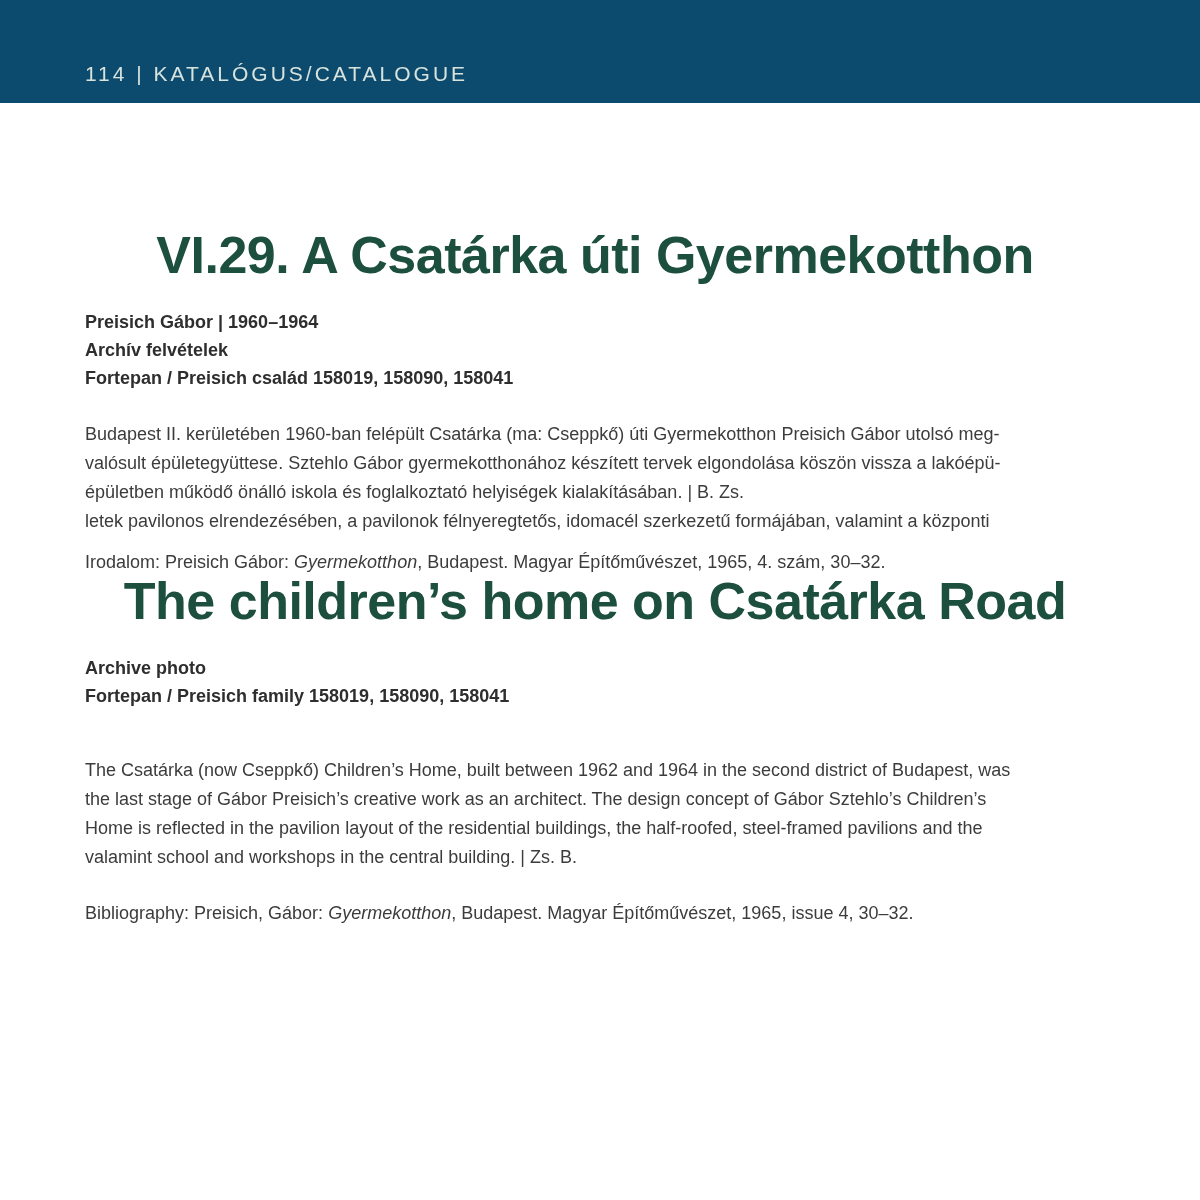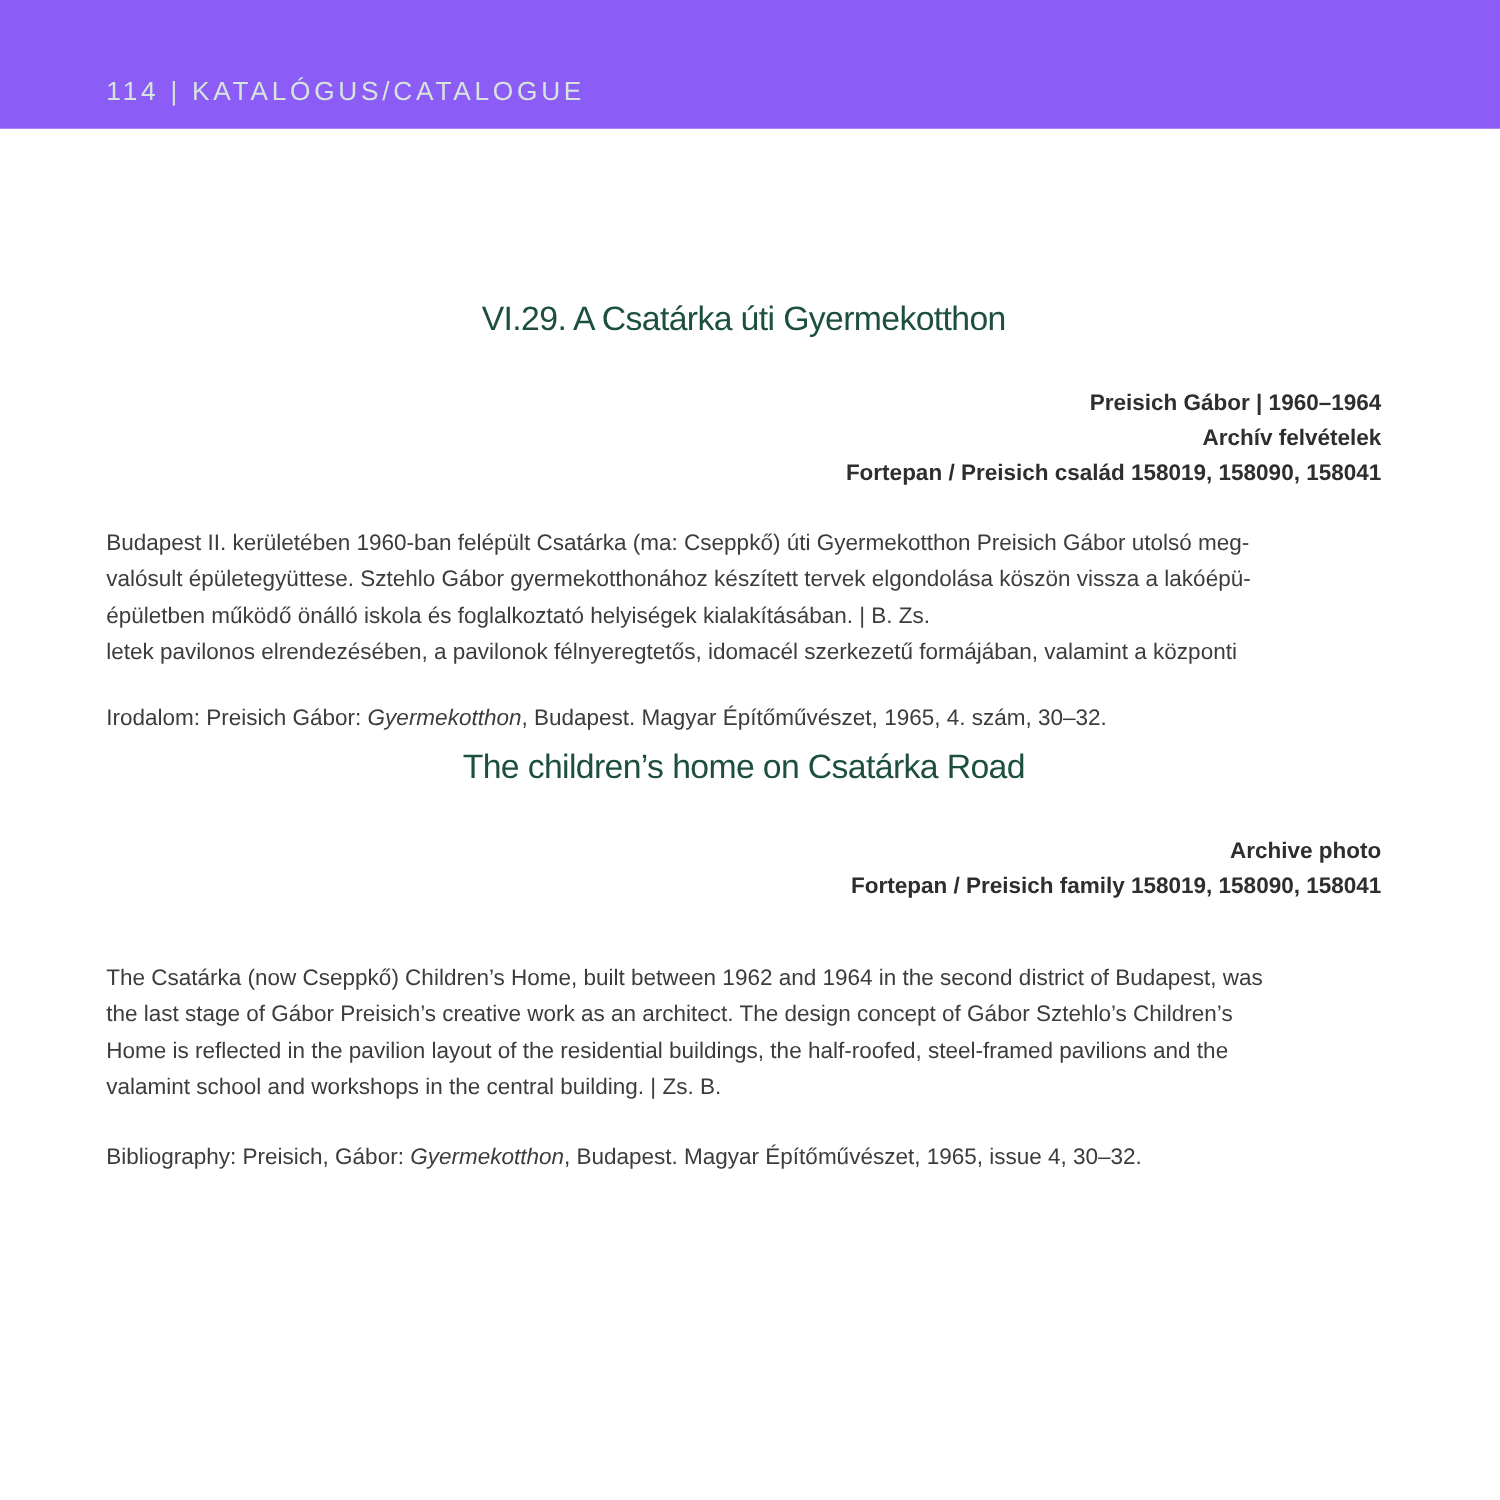--- a/index.html
+++ b/index.html
@@ -6,21 +6,21 @@
   body {
     width: 1200px; height: 1200px;
     background: #ffffff;
     font-family: "Liberation Sans", sans-serif;
     -webkit-font-smoothing: antialiased;
   }
   .page { width: 1200px; height: 1200px; overflow: hidden; background: #ffffff; }
 
   .header-bar {
     height: 103px;
-    background: #8b5cf6;
+    background: #0c4a6e;
     box-sizing: border-box;
     display: flex;
     align-items: flex-end;
     padding: 0 0 17px 85px;
   }
   .header-text {
     color: #d7e3dd;
     font-size: 21px;
     letter-spacing: 3px;
     font-weight: 400;
@@ -29,48 +29,47 @@
 
   .content {
     box-sizing: border-box;
     padding: 0 95px 0 85px;
   }
 
   .entry-title {
     margin: 0;
     text-align: center;
     color: #1d4f3e;
-    font-weight: 400;
-    font-size: 27px;
+    font-weight: 700;
+    font-size: 52px;
     line-height: 48px;
     letter-spacing: -0.5px;
   }
   .entry-title.first { margin-top: 128px; }
   .entry-title.second { }
 
   .meta-block {
     margin-top: 29px;
     font-weight: 700;
     font-size: 18px;
     line-height: 28px;
     color: #2e2e2e;
-    text-align: right;
   }
 
   .body-block {
     margin-top: 28px;
     font-size: 18px;
     line-height: 29px;
     color: #3c3c3c;
   }
   .body-block.second { margin-top: 46px; }
   .body-line { white-space: nowrap; }
 
   .reference-line {
-    margin-top: 24px;
+    margin-top: 12px;
     font-size: 18px;
     line-height: 29px;
     color: #3c3c3c;
     white-space: nowrap;
   }
   .reference-line.second { margin-top: 27px; }
   .italic { font-style: italic; }
 </style>
 </head>
 <body>

